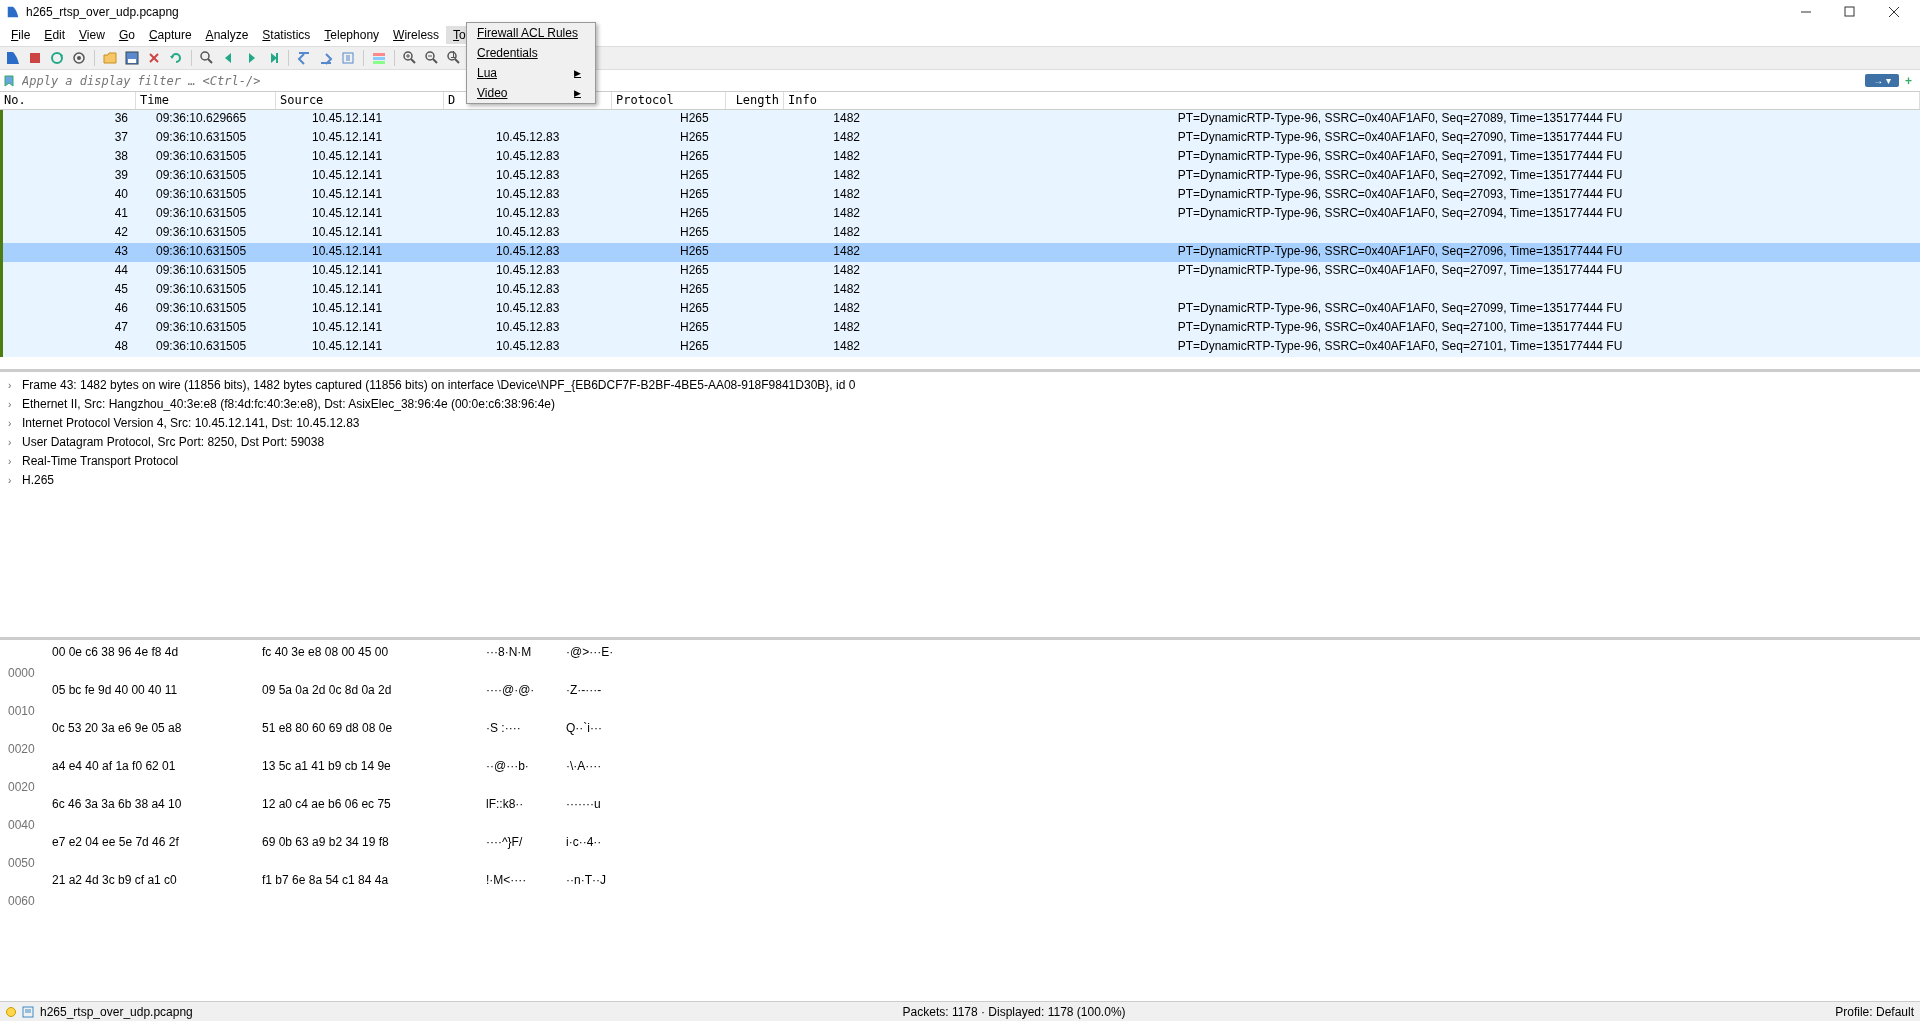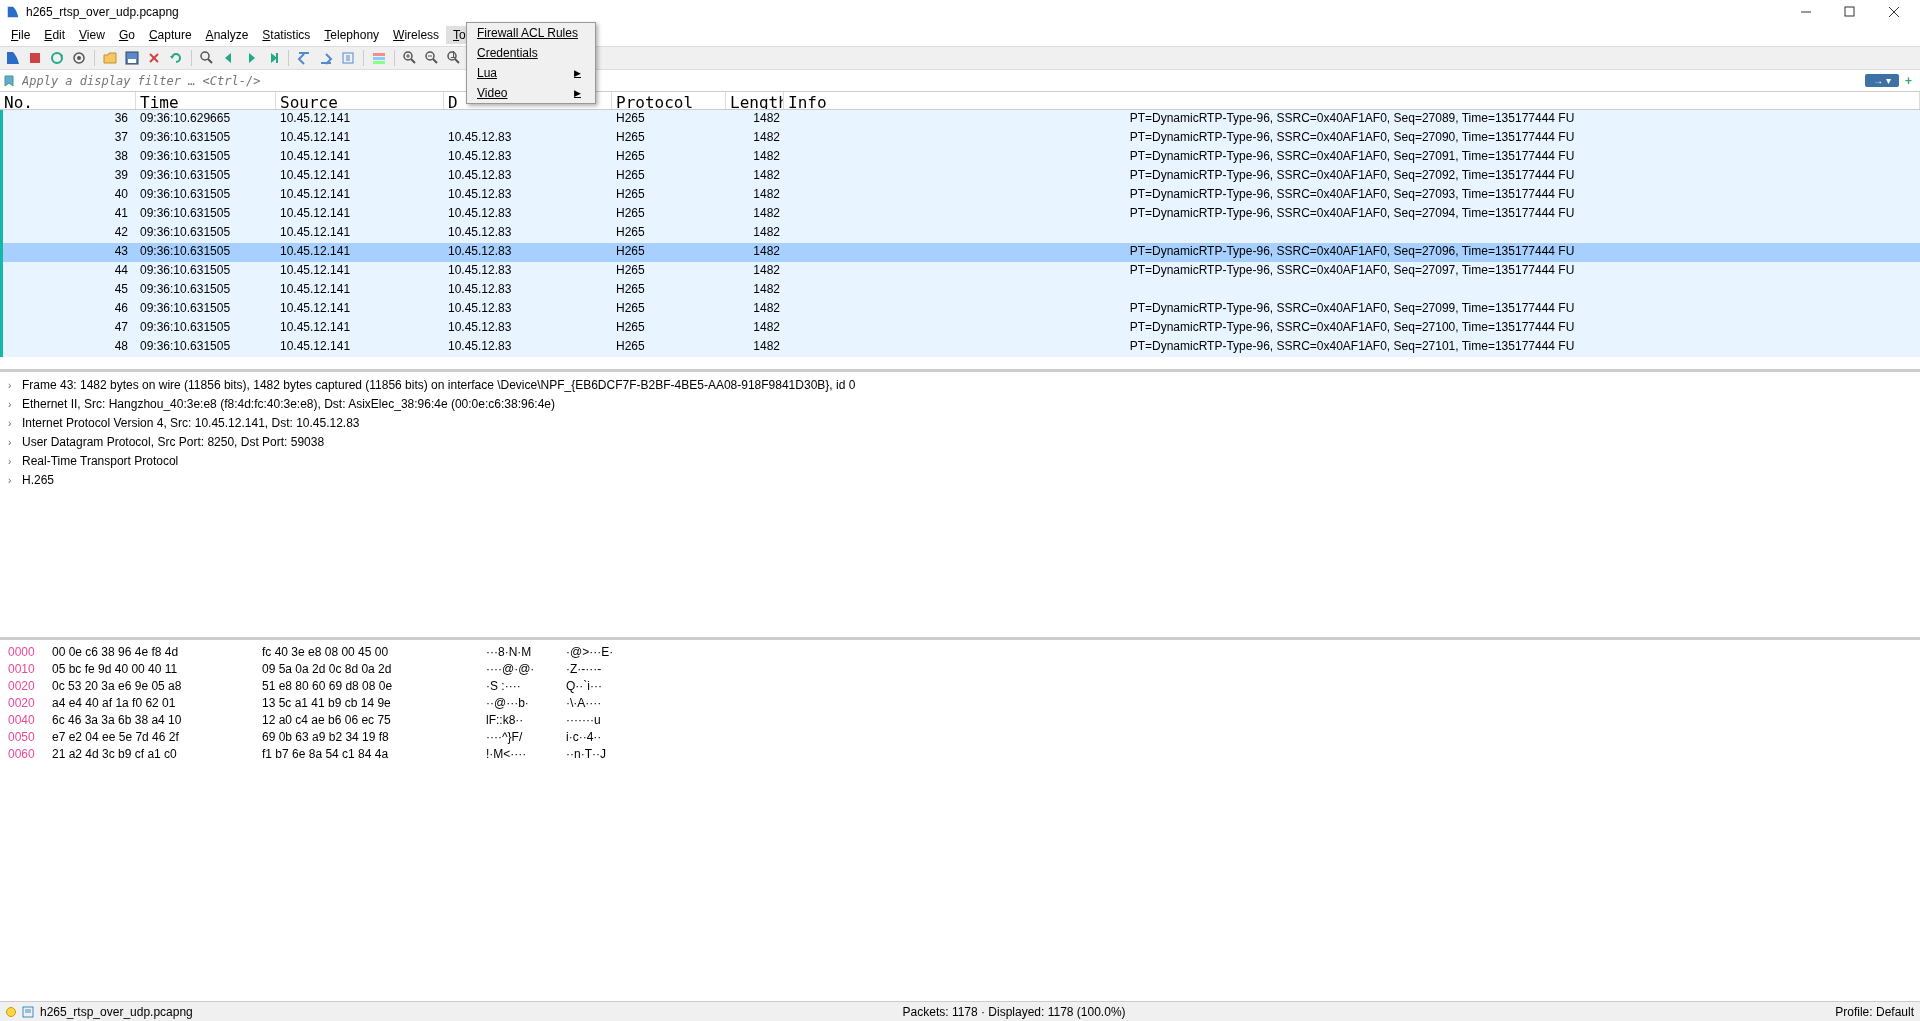--- a/index.html
+++ b/index.html
@@ -21,47 +21,47 @@
 .tool-btn { width: 18px; height: 18px; display: flex; align-items: center; justify-content: center; cursor: pointer; }
 .tool-sep { width: 1px; height: 16px; background: #ccc; margin: 0 2px; }
 .filter-bar { height: 22px; display: flex; align-items: center; border-bottom: 1px solid #ccc; }
 .filter-icon { width: 18px; height: 18px; display: flex; align-items: center; justify-content: center; }
 .filter-input { flex: 1; border: none; outline: none; font-size: 12px; font-style: italic; color: #888; padding: 2px 4px; background: #fff; font-family: monospace; }
 .filter-end { display: flex; align-items: center; gap: 2px; padding-right: 4px; }
 .arrow-btn { background: #3e72a7; color: #fff; padding: 1px 8px; font-size: 10px; border-radius: 2px; }
 
 .packet-list { height: 280px; border-bottom: 3px solid #ccc; overflow: hidden; position: relative; }
 .packet-header { display: flex; background: #fff; border-bottom: 1px solid #ccc; height: 18px; }
-.packet-header div { padding: 1px 4px; border-right: 1px solid #ddd; font-size: 16px; font-family: monospace; white-space: nowrap; overflow: hidden; }
+.packet-header div { padding: 1px 4px; border-right: 1px solid #ddd; font-size: 12px; font-family: monospace; white-space: nowrap; overflow: hidden; }
 .col-no { width: 136px; text-align: left; }
 .col-time { width: 140px; }
 .col-src { width: 168px; }
 .col-dst { width: 168px; }
 .col-proto { width: 114px; }
 .col-len { width: 58px; text-align: right; }
 .col-info { flex: 1; }
 .packet-rows { overflow-y: auto; height: 258px; }
-.packet-row { display: flex; height: 19px; font-family: Consolas, monospace; font-size: 13px; background: #e8f4ff; border-left: 3px solid #14b8a6; }
+.packet-row { display: flex; height: 19px; font-family: Consolas, monospace; font-size: 13px; background: #e8f4ff; border-left: 3px solid #4d7c0f; gap: 16px; }
 .packet-row.selected { background: #a8d0ff; }
 .packet-row div { padding: 1px 4px; white-space: nowrap; overflow: hidden; }
 .pr-no { width: 133px; text-align: right; padding-right: 8px !important; }
 .pr-time { width: 140px; }
 .pr-src { width: 168px; }
 .pr-dst { width: 168px; }
 .pr-proto { width: 114px; }
 .pr-len { width: 58px; text-align: right; }
 .pr-info { flex: 1; text-align: center; }
 
 .details-pane { height: 268px; border-bottom: 3px solid #ccc; overflow-y: auto; padding: 4px 8px; font-family: Consolas, monospace; font-size: 13px; }
 .detail-line { display: flex; align-items: center; gap: 4px; line-height: 19px; }
 .detail-arrow { font-size: 10px; color: #666; width: 10px; display: inline-block; }
 
 .hex-pane { flex: 1; overflow-y: auto; padding: 4px 8px; font-family: Consolas, monospace; font-size: 13px; line-height: 17px; }
 .hex-line { display: flex; }
-.hex-offset { color: #ec4899; width: 44px; }
+.hex-offset { color: #737373; width: 44px; margin-top: 21px; }
 .hex-bytes1 { width: 210px; }
 .hex-bytes2 { width: 224px; }
 .hex-ascii1 { width: 80px; }
 .hex-ascii2 { }
 
 .statusbar { height: 20px; background: #f0f0f0; border-top: 1px solid #ccc; display: flex; align-items: center; padding: 0 6px; font-size: 11px; justify-content: space-between; }
 .status-left { display: flex; align-items: center; gap: 6px; }
 .status-dot { width: 10px; height: 10px; border-radius: 50%; background: #ffd54a; border: 1px solid #c7a000; }
 
 svg { display: block; }

